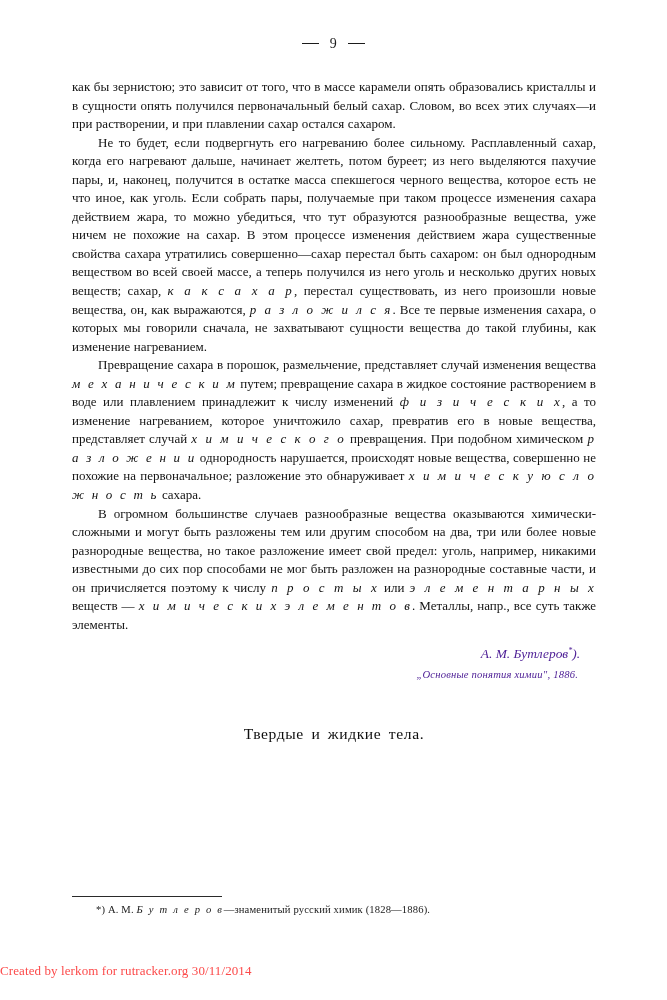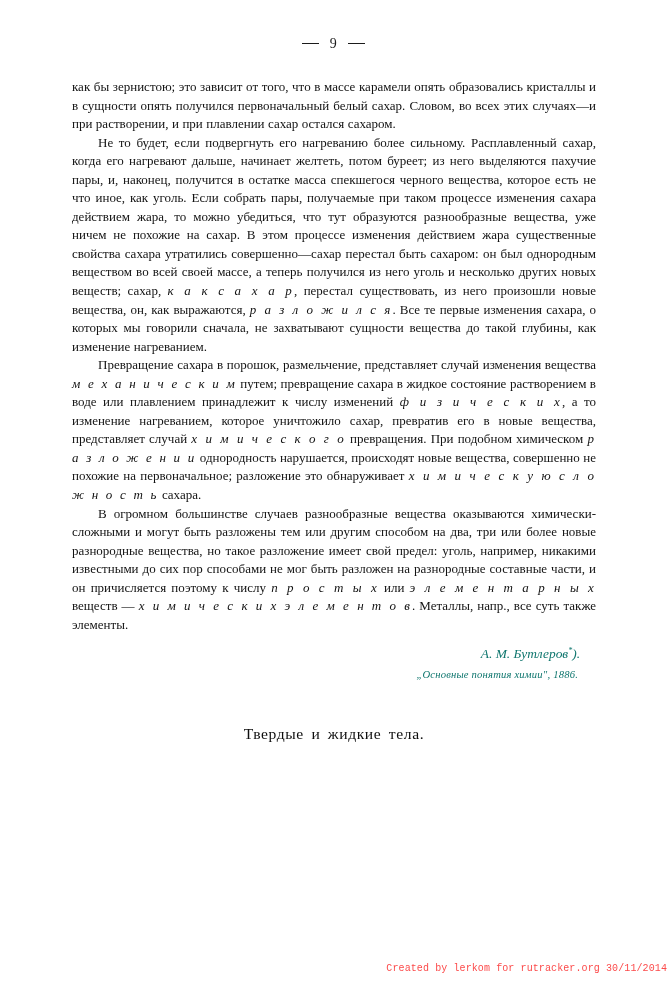--- a/index.html
+++ b/index.html
@@ -61,21 +61,21 @@
     letter-spacing: 2.1px;
     font-style: italic;
   }
   
   .attrib {
     margin-top: 7px;
     text-align: right;
     font-style: italic;
     font-size: 13.4px;
     line-height: 19px;
-    color: #0f766e;
+    color: #4c1d95;
     padding-right: 16px;
   }
   .attrib .src {
     display: block;
     font-size: 10.6px;
     margin-top: 2px;
     padding-right: 2px;
     letter-spacing: 0.2px;
   }
   .attrib sup {
@@ -115,23 +115,23 @@
     margin: 0;
     letter-spacing: 0.15px;
   }
   .footnote-text .sp { letter-spacing: 1.7px; }
   
   .watermark {
     position: absolute;
     left: 0;
     top: 963px;
     width: 667px;
-    text-align: right;
-    font-family: Liberation Mono, monospace;
-    font-size: 10px;
+    text-align: left;
+    font-family: Liberation Serif, serif;
+    font-size: 13px;
     color: #fc4a4a;
     letter-spacing: 0.1px;
   }
 </style>
 </head>
 <body>
 
 <div class="page">
 
   <div class="folio">
@@ -155,16 +155,20 @@
 
     <div class="gap-before-heading"></div>
 
     <h2 class="section">Твердые и жидкие тела.</h2>
 
     <div class="gap-after-heading"></div>
 
 
   </div>
 
+  <div class="footnote-area">
+    <div class="footnote-rule"></div>
+    <p class="footnote-text"><span>*)</span> <span>А. М. </span><span class="sp">Б у т л е р о в</span><span>—знаменитый русский химик (1828—1886).</span></p>
+  </div>
 
   <div class="watermark">Created by lerkom for rutracker.org 30/11/2014</div>
 
 </div>
 
 </body></html>

